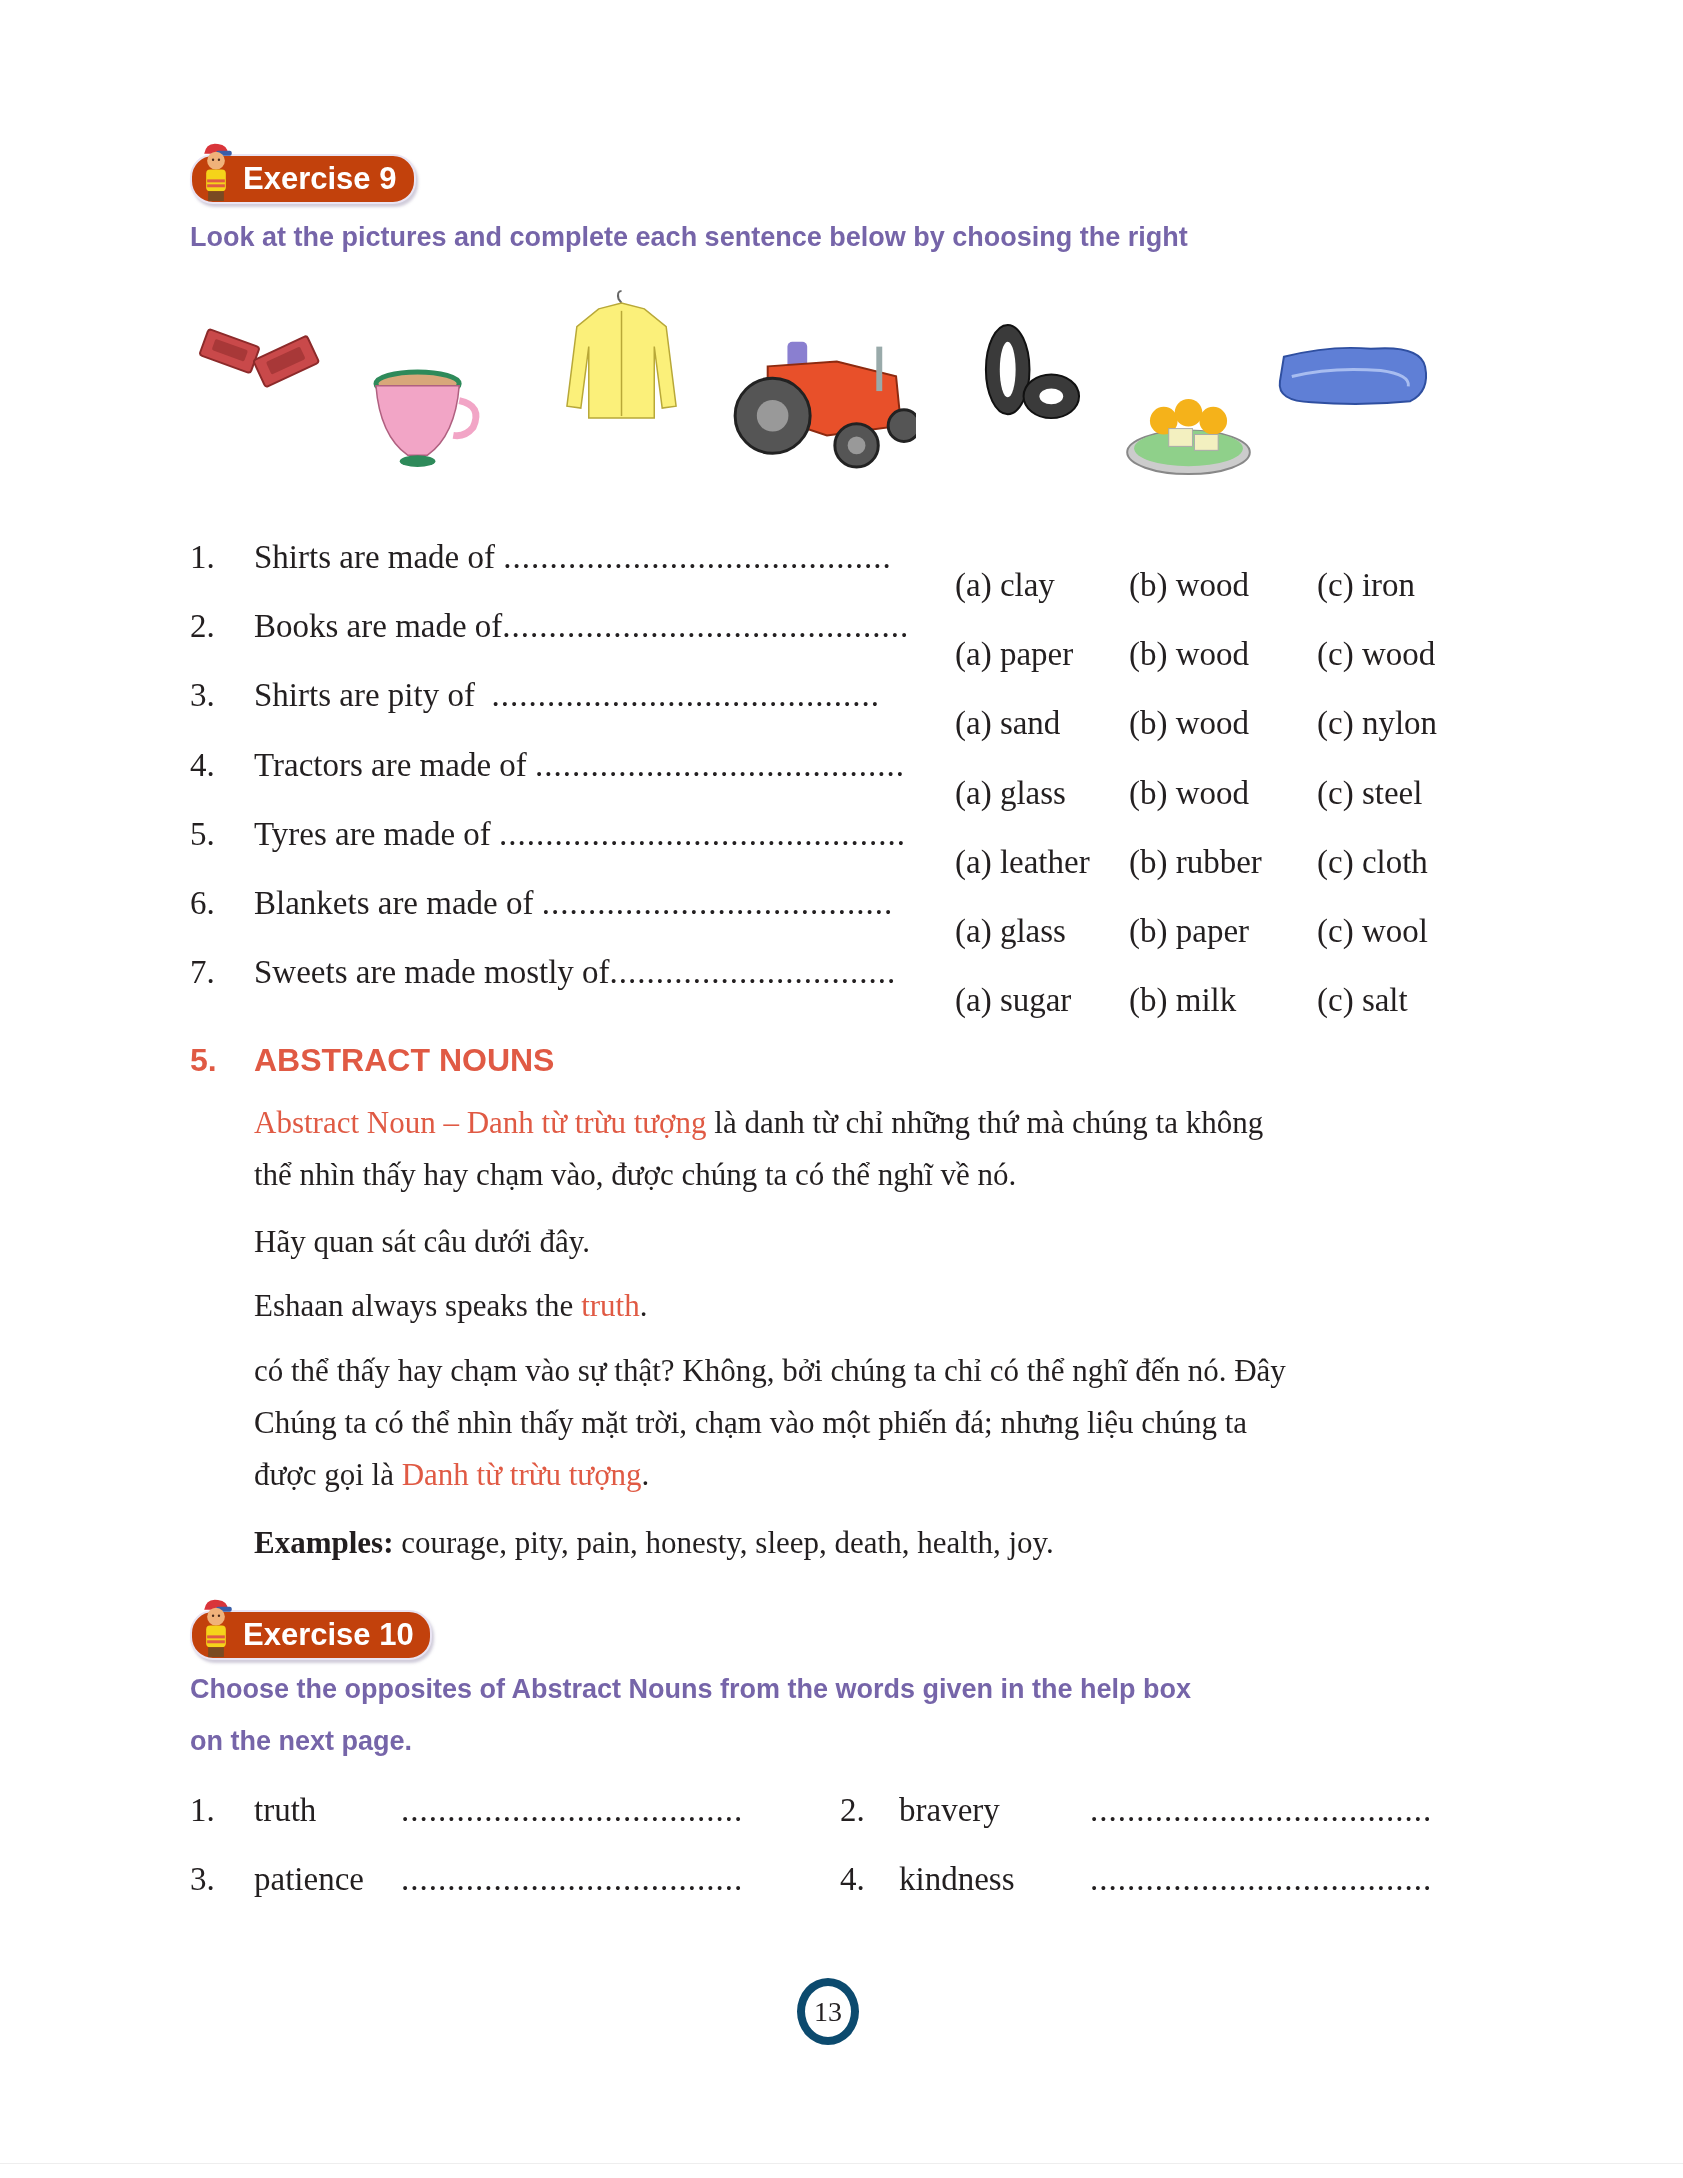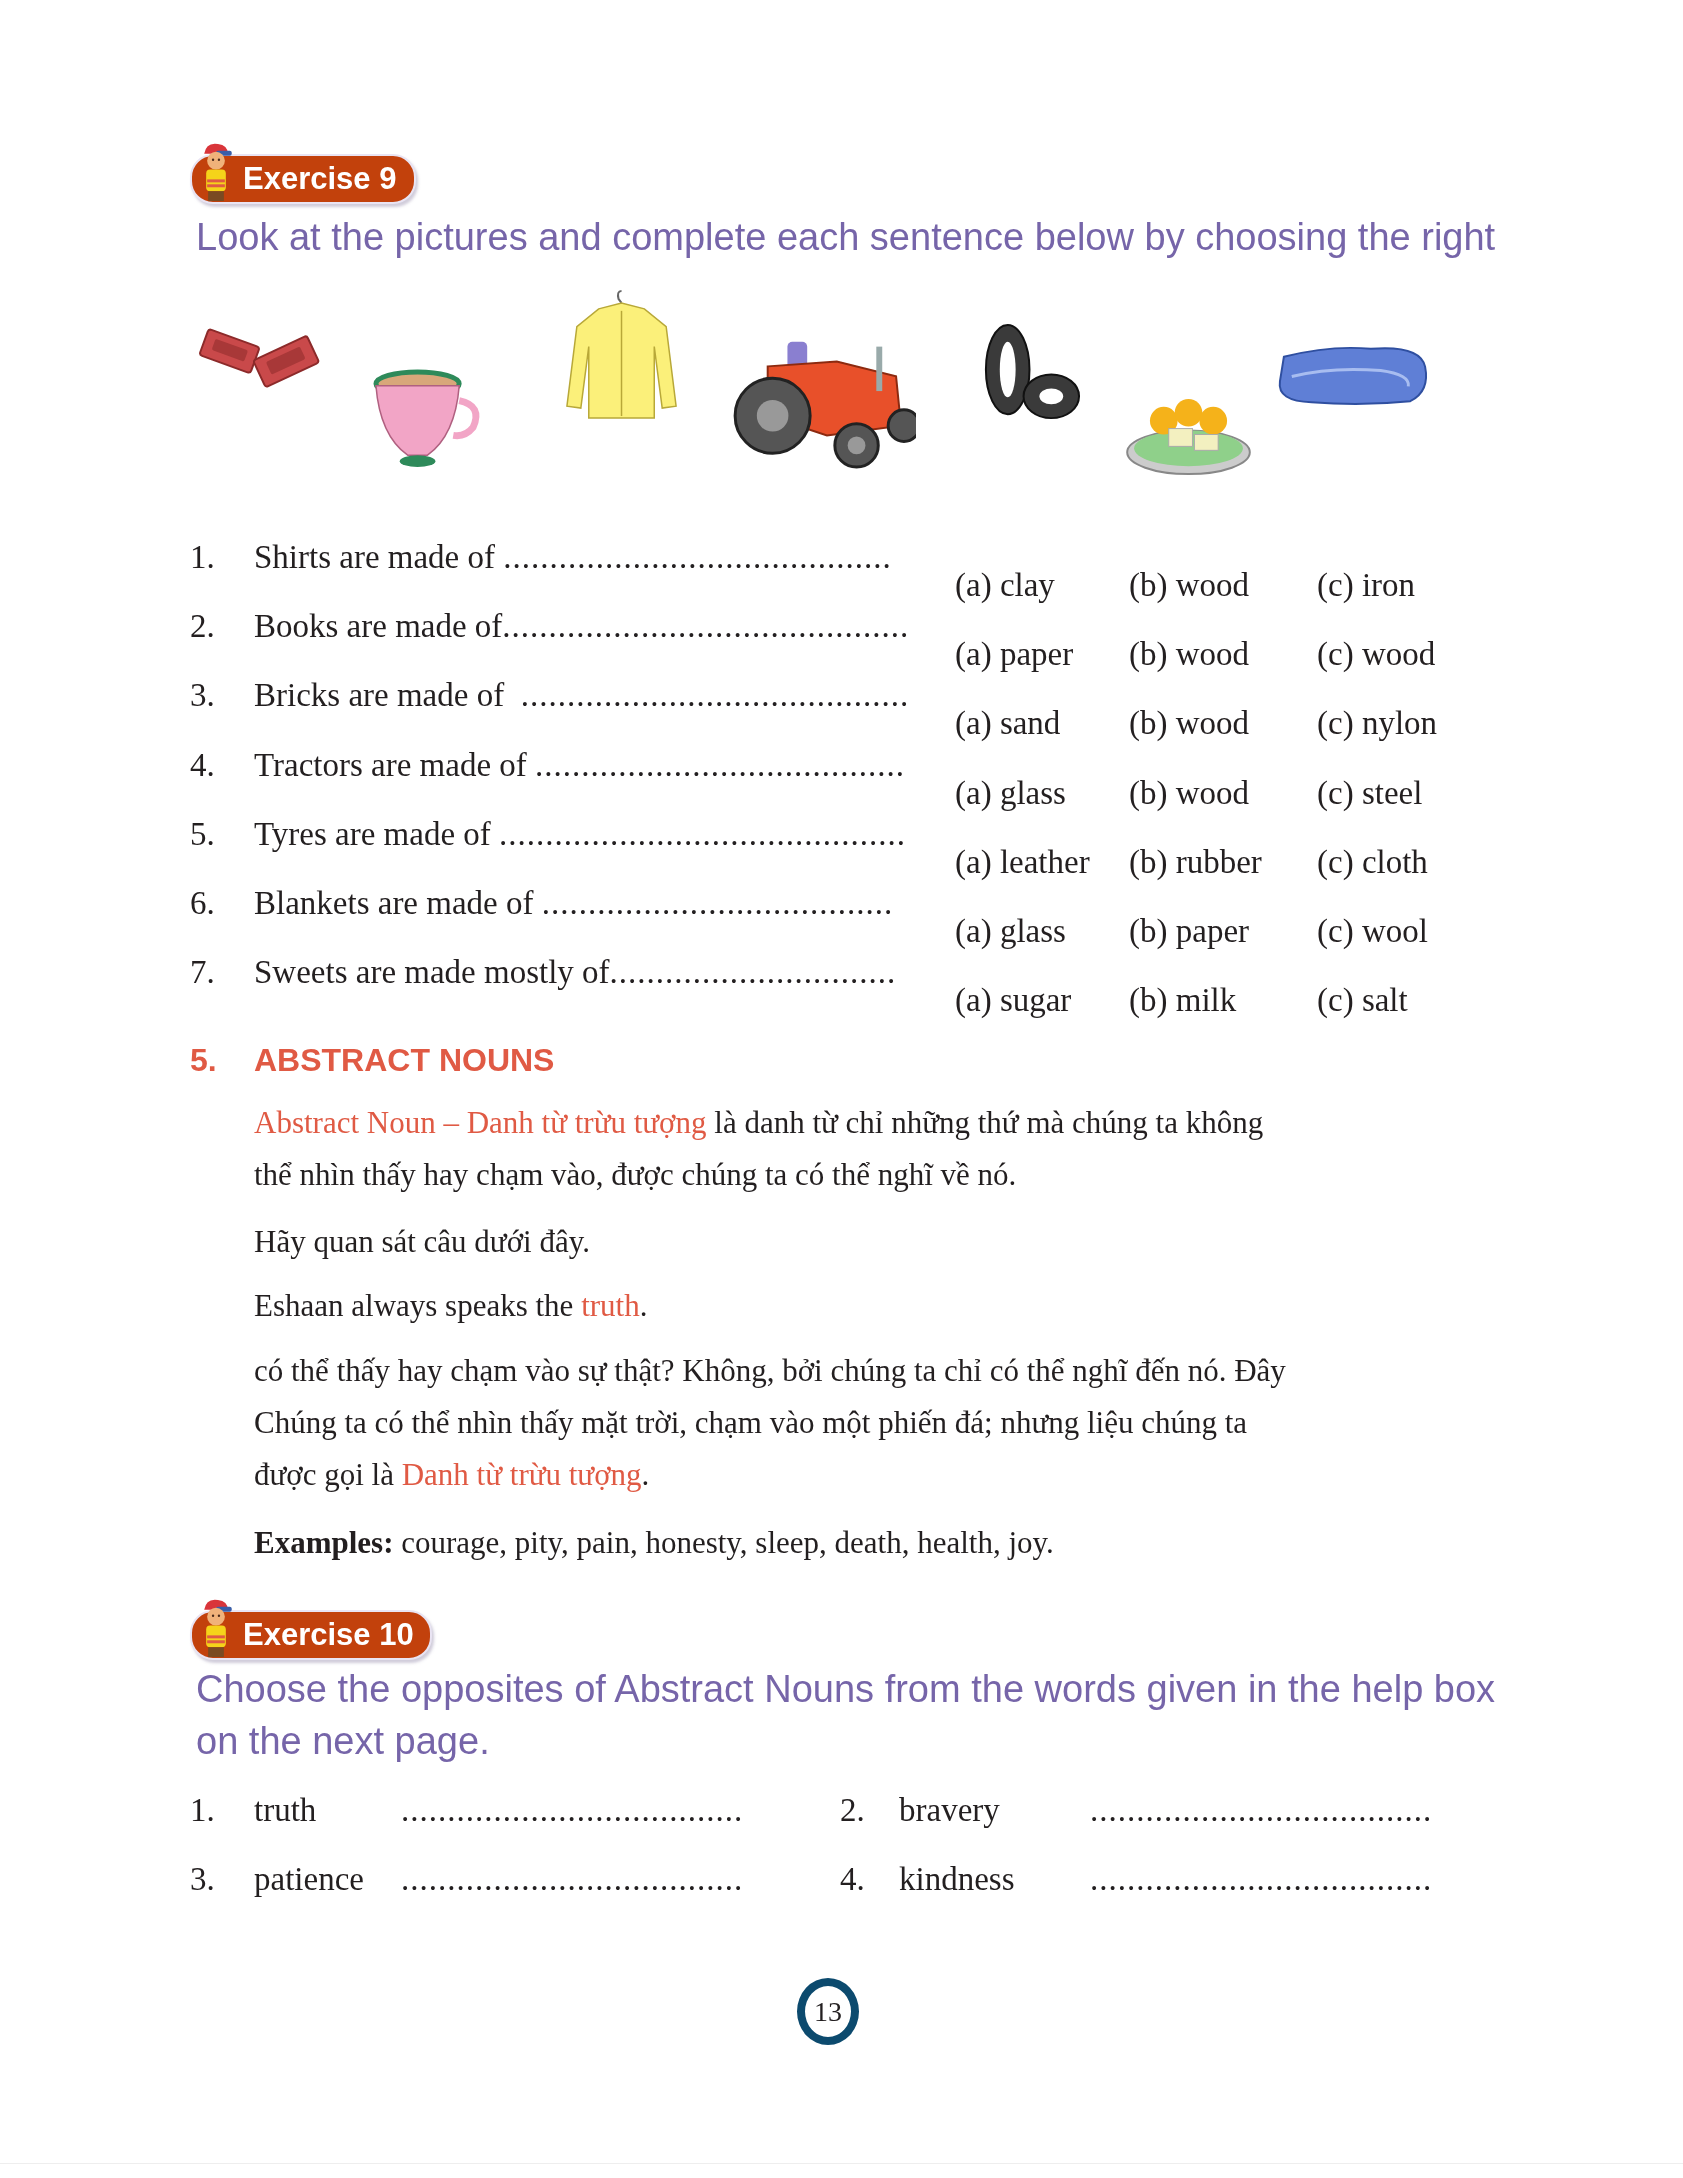--- a/index.html
+++ b/index.html
@@ -4,22 +4,22 @@
 <style>
   html, body { margin: 0; padding: 0; background: #ffffff; }
   body { width: 1683px; height: 2178px; position: relative; overflow: hidden;
          font-family: "Liberation Serif", "DejaVu Serif", serif; color: #231f20; }
   .abs { position: absolute; }
   .badge { position: absolute; height: 46px; background: #c2410c; border-radius: 23px;
            box-shadow: 2px 3px 3px rgba(120,110,150,0.35); border: 2px solid #e9e4f3; }
   .badge-text { position: absolute; left: 51px; top: 3px; color: #ffffff;
                 font-family: "Liberation Sans", sans-serif; font-weight: bold; font-size: 31px; line-height: 40px; white-space: nowrap; }
   .kid { position: absolute; left: 6px; top: -14px; width: 36px; height: 61px; }
-  .instr { position: absolute; left: 196px; color: #7665a9; font-family: "Liberation Sans", sans-serif;
-           font-weight: normal; font-size: 38px; line-height: 52px; width: 1327px; }
+  .instr { position: absolute; left: 190px; color: #7665a9; font-family: "Liberation Sans", sans-serif;
+           font-weight: bold; font-size: 27px; line-height: 52px; width: 1327px; }
   .pics { position: absolute; left: 188px; top: 292px; width: 1267px; height: 198px; }
   .pic { position: absolute; }
   .q-row { position: absolute; left: 190px; height: 50px; width: 1307px; font-size: 33px; line-height: 50px; white-space: nowrap; }
   .q-num { position: absolute; left: 0; }
   .q-text { position: absolute; left: 64px; width: 665px; overflow: hidden; }
   .q-text .dots { letter-spacing: 1px; }
   .opt { position: absolute; margin-top: 28px; }
   .opt-a { left: 765px; }
   .opt-b { left: 939px; }
   .opt-c { left: 1127px; }
@@ -120,21 +120,21 @@
   </div>
   <div class="q-row" style="top:601px;">
     <span class="q-num">2.</span>
     <span class="q-text"><span>Books are made of</span><span class="dots">............................................</span></span>
     <span class="opt opt-a">(a) paper</span>
     <span class="opt opt-b">(b) wood</span>
     <span class="opt opt-c">(c) wood</span>
   </div>
   <div class="q-row" style="top:670px;">
     <span class="q-num">3.</span>
-    <span class="q-text"><span style="white-space:pre">Bricks are made of  </span><span class="dots">..........................................</span></span>
+    <span class="q-text"><span style="white-space:pre">Shirts are pity of  </span><span class="dots">..........................................</span></span>
     <span class="opt opt-a">(a) sand</span>
     <span class="opt opt-b">(b) wood</span>
     <span class="opt opt-c">(c) nylon</span>
   </div>
   <div class="q-row" style="top:740px;">
     <span class="q-num">4.</span>
     <span class="q-text"><span>Tractors are made of </span><span class="dots">........................................</span></span>
     <span class="opt opt-a">(a) glass</span>
     <span class="opt opt-b">(b) wood</span>
     <span class="opt opt-c">(c) steel</span>

